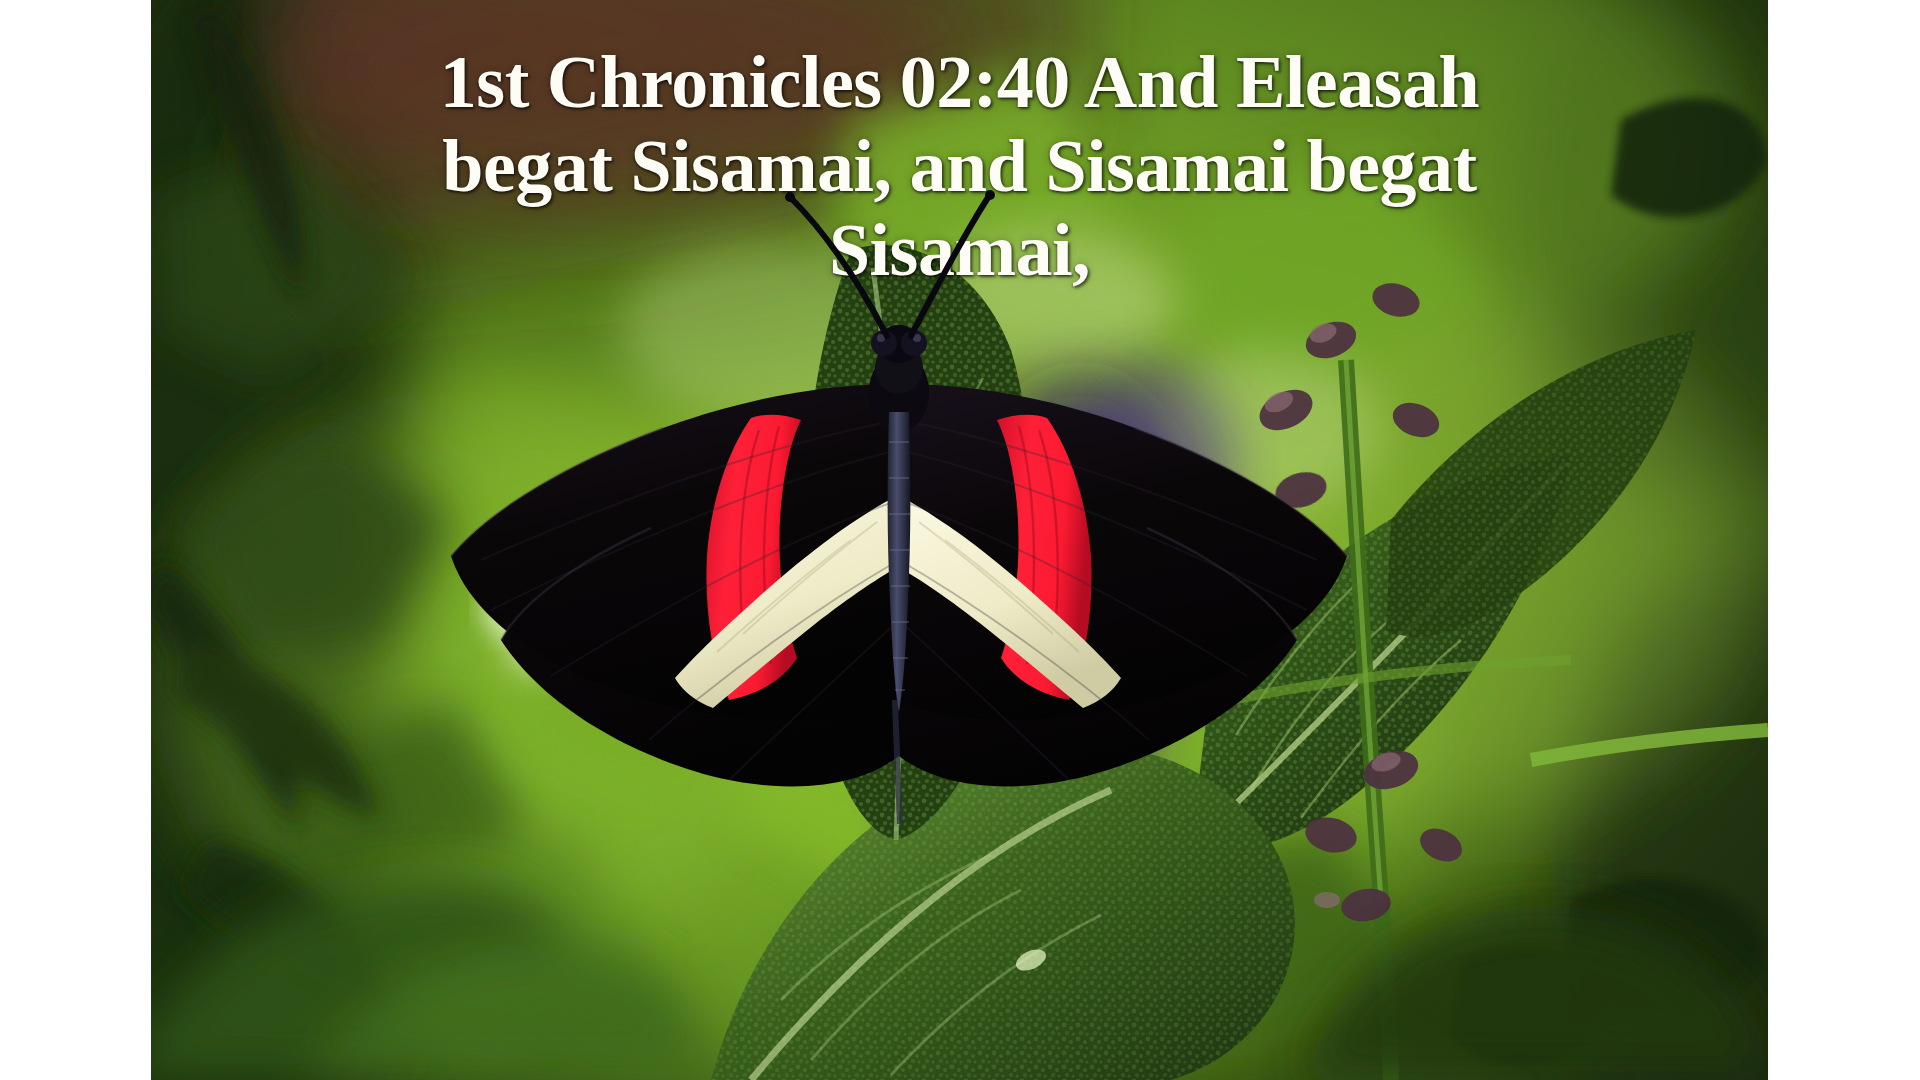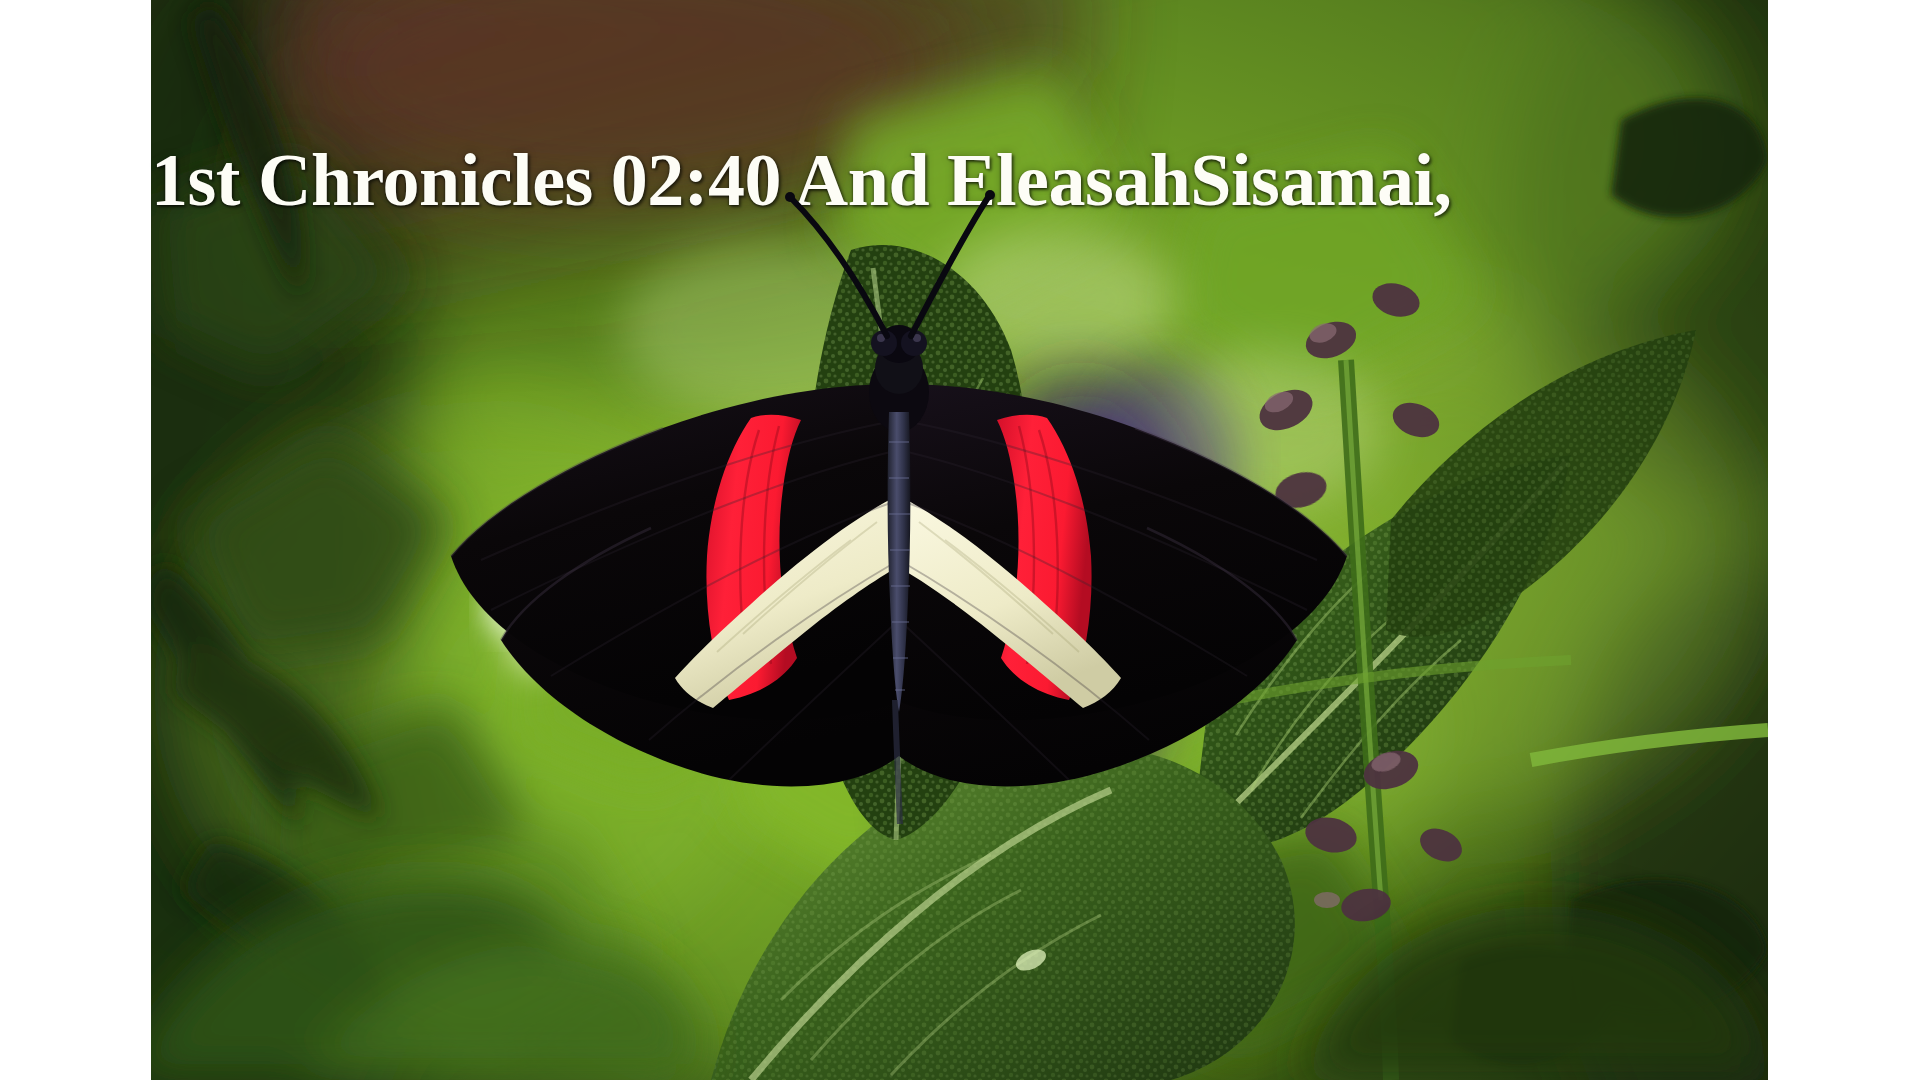--- a/index.html
+++ b/index.html
@@ -40,20 +40,21 @@
   }
 
   
   #verse-overlay {
     position: absolute;
     left: 151px;
     top: 0px;
     width: 1617px;
     height: 320px;
     display: flex;
+    flex-direction: column;
     align-items: center;
     justify-content: flex-start;
     padding-top: 40px;
     box-sizing: border-box;
     pointer-events: none;
   }
 
   .verse-line {
     color: #fdfdf6;
     font-family: "Liberation Serif", "DejaVu Serif", serif;
@@ -429,20 +430,21 @@
               <path d="M744 690 L754 690"></path>
           </g>
           <path d="M744 700 C 746 760, 748 800, 749 824" stroke="#2b2e42" stroke-width="6" fill="none" opacity="0.7"></path>
         </g>
       </g>
     </svg>
   </div>
 
   <div id="verse-overlay">
     <div class="verse-line">1st Chronicles 02:40 And Eleasah</div>
+    <div class="verse-line">begat Sisamai, and Sisamai begat</div>
     <div class="verse-line">Sisamai,</div>
   </div>
 
   <svg id="antennae-overlay" viewBox="0 0 1617 1080" preserveAspectRatio="none">
     <path d="M736 336 C 712 290, 680 238, 640 198" stroke="#090810" stroke-width="6" fill="none" stroke-linecap="round"></path>
     <path d="M760 336 C 784 290, 812 236, 838 196" stroke="#090810" stroke-width="6" fill="none" stroke-linecap="round"></path>
     <circle cx="639" cy="197" r="5" fill="#090810"></circle>
     <circle cx="839" cy="195" r="5" fill="#090810"></circle>
   </svg>
 

